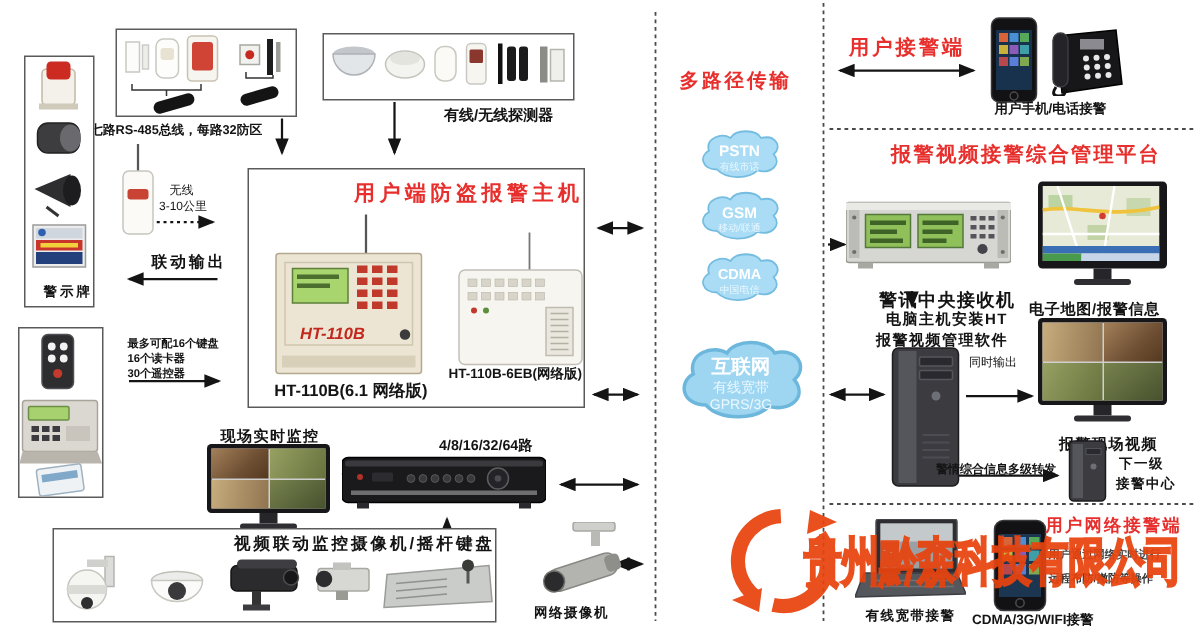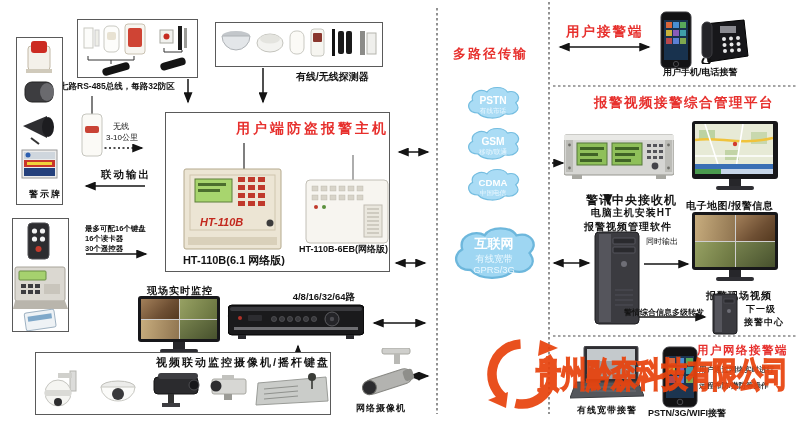--- a/index.html
+++ b/index.html
@@ -531,21 +531,21 @@
         <rect x="24" y="12" width="7" height="7" fill="#58a85a"></rect>
         <rect x="6" y="21" width="7" height="7" fill="#c9b23c"></rect>
         <rect x="15" y="21" width="7" height="7" fill="#8a5cb8"></rect>
         <rect x="24" y="21" width="7" height="7" fill="#3f9fa8"></rect>
         <rect x="6" y="30" width="7" height="7" fill="#b8484e"></rect>
         <rect x="15" y="30" width="7" height="7" fill="#5a7fd4"></rect>
         <rect x="24" y="30" width="7" height="7" fill="#7fa84f"></rect>
       </g>
     <circle cx="18" cy="56" r="2.8" fill="none" stroke="#4a4a4e"></circle>
   </svg>
-  <div class="lbl" style="left:648px;top:407px;font-size:9px;z-index:2">PSTN/3G/WIFI接警</div>
+  <div class="lbl" style="left:648px;top:407px;font-size:9px;z-index:2">CDMA/3G/WIFI接警</div>
 
   <div class="lbl red" style="left:697px;top:343px;font-size:11.5px;letter-spacing:1.5px;z-index:2">用户网络接警端</div>
   <div class="lbl" style="left:699px;top:365px;font-size:7.5px;color:#444;z-index:2">用户通过网络实时进行</div>
   <div class="lbl" style="left:699px;top:381px;font-size:7.5px;color:#333;z-index:2">远程布防/撤防等操作</div>
 
   <svg class="abs" style="left:484px;top:332px;z-index:40;opacity:0.93" width="316" height="84" viewBox="0 0 316 84">
     <g>
       <circle cx="38" cy="42" r="30" fill="none" stroke="#e8430e" stroke-width="9.5" stroke-dasharray="72 14 72 30" transform="rotate(-35 38 42)"></circle>
       <polygon points="56,8 74,16 54,24" fill="#e8430e"></polygon>
       <polygon points="22,76 4,68 24,60" fill="#e8430e"></polygon>

